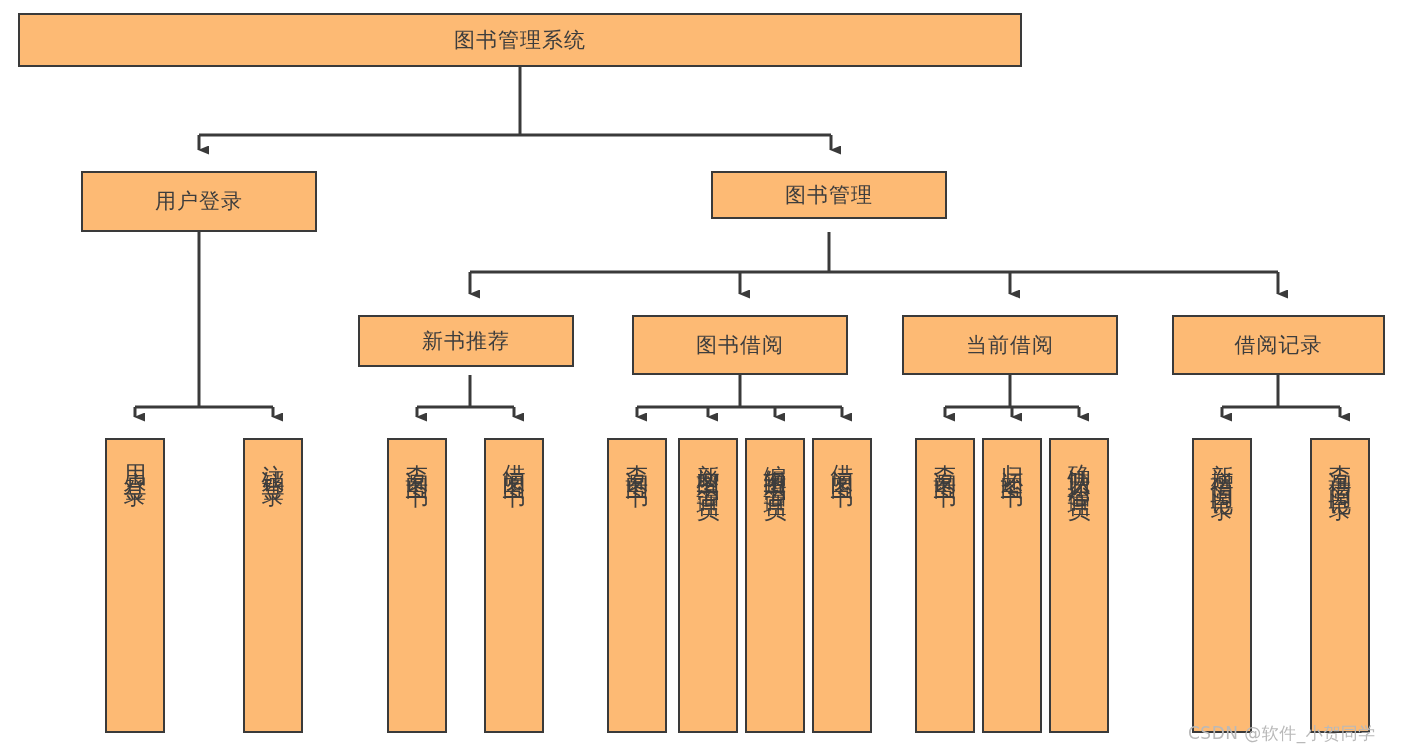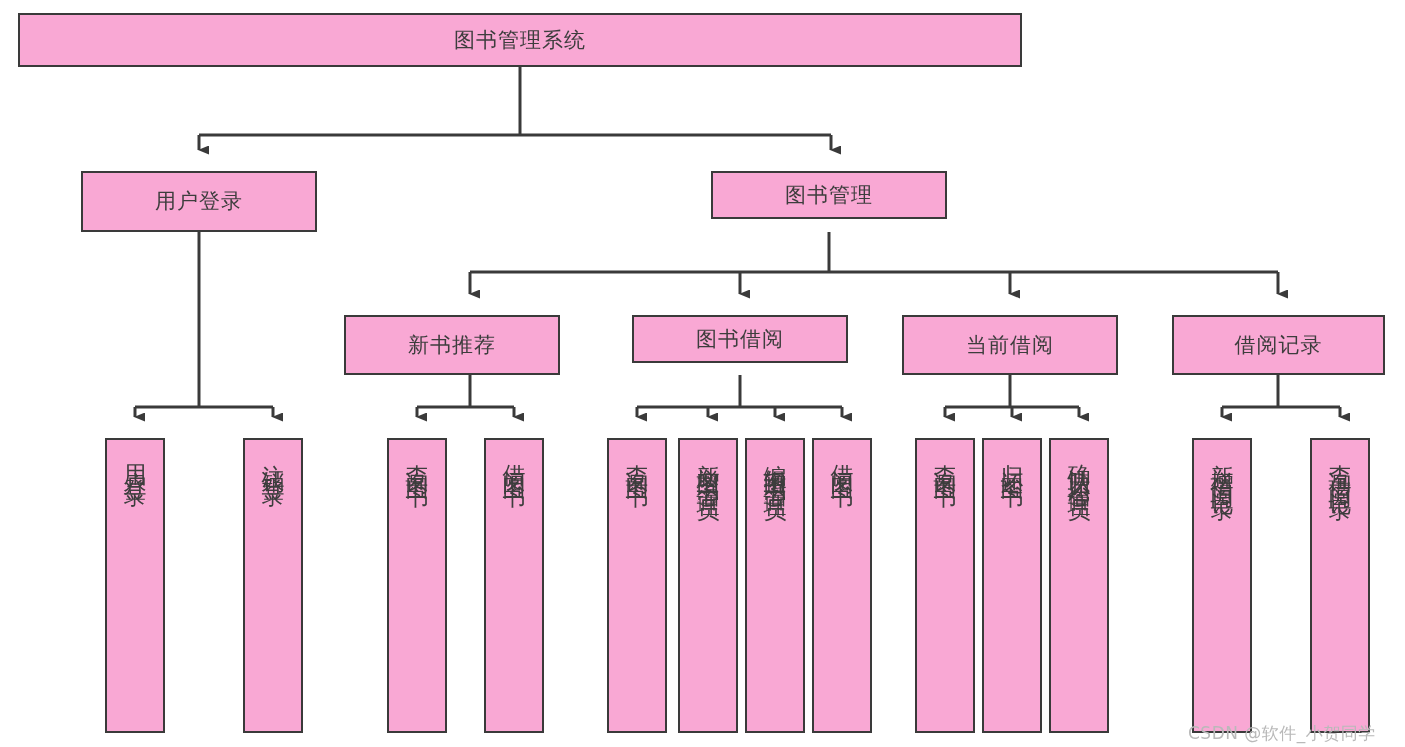--- a/index.html
+++ b/index.html
@@ -8,21 +8,21 @@
     width:1405px;height:747px;overflow:hidden;
     font-family:"DejaVu Sans","Liberation Sans",sans-serif;
     color:#3d3d3d;
   }
   #diagram-root{position:relative;width:1405px;height:747px;background:#ffffff;}
   svg#connectors{position:absolute;left:0;top:0;width:1405px;height:747px;}
 
   .node{
     position:absolute;
     box-sizing:border-box;
-    background:#f9a8d4;
+    background:#fdba74;
     border:2px solid #3a3a3a;
     display:flex;
     align-items:center;
     justify-content:center;
     text-align:center;
   }
   .node .node-label{
     font-size:21px;
     line-height:1.15;
     letter-spacing:1px;
@@ -114,24 +114,24 @@
     <span class="node-label">图书管理系统</span>
   </div>
 
   <div class="node" id="node-l2-0" style="left: 81px; top: 171px; width: 236px; height: 61px;">
     <span class="node-label">用户登录</span>
   </div>
   <div class="node" id="node-l2-1" style="left: 711px; top: 171px; width: 236px; height: 48px;">
     <span class="node-label">图书管理</span>
   </div>
 
-  <div class="node" id="node-l3-0" style="left: 344px; top: 315px; width: 216px; height: 60px;">
+  <div class="node" id="node-l3-0" style="left: 358px; top: 315px; width: 216px; height: 52px;">
     <span class="node-label">新书推荐</span>
   </div>
-  <div class="node" id="node-l3-1" style="left: 632px; top: 315px; width: 216px; height: 48px;">
+  <div class="node" id="node-l3-1" style="left: 632px; top: 315px; width: 216px; height: 60px;">
     <span class="node-label">图书借阅</span>
   </div>
   <div class="node" id="node-l3-2" style="left: 902px; top: 315px; width: 216px; height: 60px;">
     <span class="node-label">当前借阅</span>
   </div>
   <div class="node" id="node-l3-3" style="left: 1172px; top: 315px; width: 213px; height: 60px;">
     <span class="node-label">借阅记录</span>
   </div>
 
   <div class="node leaf" id="node-leaf-0" style="left: 105px; top: 438px; width: 60px; height: 295px;">

